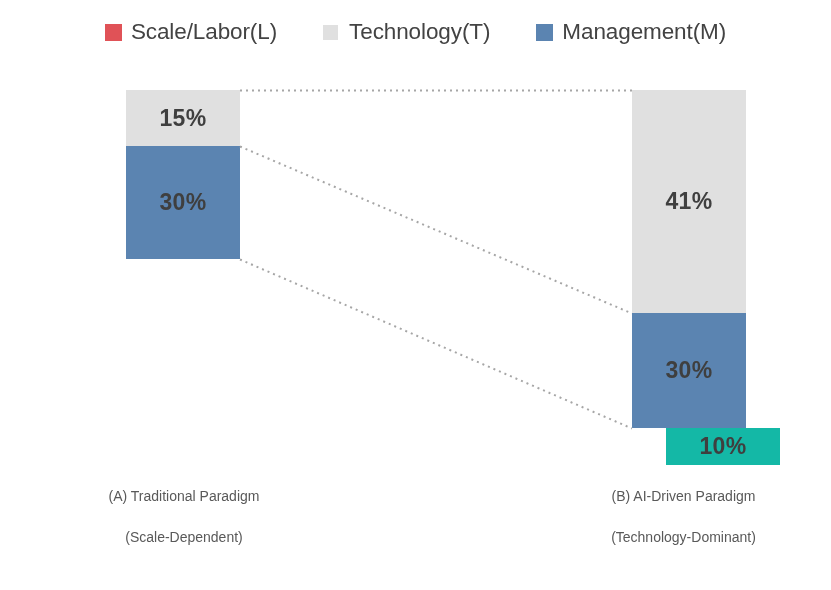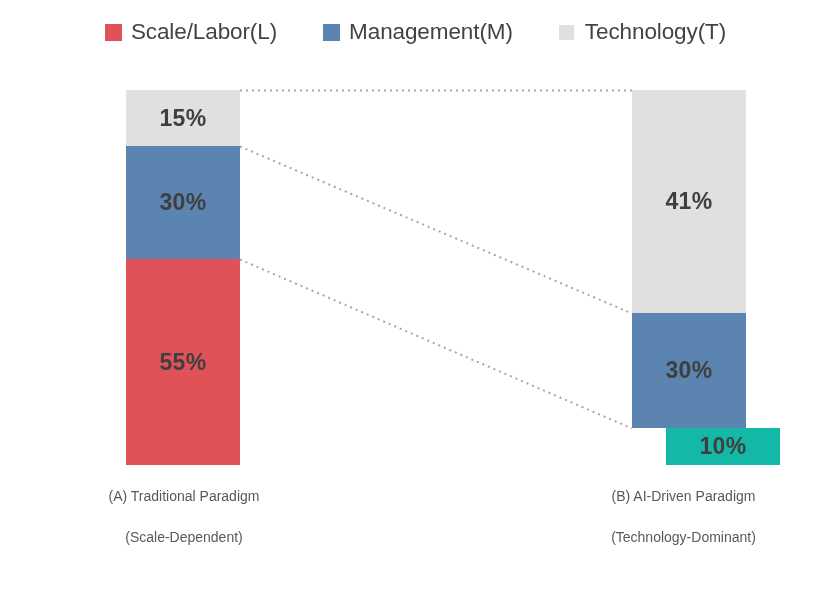--- a/index.html
+++ b/index.html
@@ -118,46 +118,43 @@
 <div id="chart-root">
 
   <div id="legend">
 
     <div class="legend-item">
       <span class="legend-swatch" style="background:#e05257;"></span>
       <span class="legend-label">Scale/Labor(L)</span>
     </div>
 
     <div class="legend-item">
-      <span class="legend-swatch" style="background:#5b84b1;"></span>
-      <span class="legend-label">Management(M)</span>
+      <span class="legend-swatch small" style="background:#e0e0e0;"></span>
+      <span class="legend-label">Technology(T)</span>
     </div>
 
     <div class="legend-item">
-      <span class="legend-swatch small" style="background:#e0e0e0;"></span>
-      <span class="legend-label">Technology(T)</span>
+      <span class="legend-swatch" style="background:#5b84b1;"></span>
+      <span class="legend-label">Management(M)</span>
     </div>
 
   </div>
 
   <div id="plot">
 
     <div class="bar-group" id="bar-group-a">
 
       <div class="bar-segment" style="top:0px; height:56px; background:#e0e0e0;">
         <span class="segment-value">15%</span>
       </div>
 
       <div class="bar-segment" style="top:56px; height:113px; background:#5b84b1;">
         <span class="segment-value">30%</span>
       </div>
 
-      <div class="bar-segment" style="top:169px; height:206px; background:#e05257;">
-        <span class="segment-value">55%</span>
-      </div>
 
     </div>
 
     <div class="bar-group" id="bar-group-b">
 
       <div class="bar-segment" style="top:0px; height:223px; background:#e0e0e0;">
         <span class="segment-value">41%</span>
       </div>
 
       <div class="bar-segment" style="top:223px; height:115px; background:#5b84b1;">

